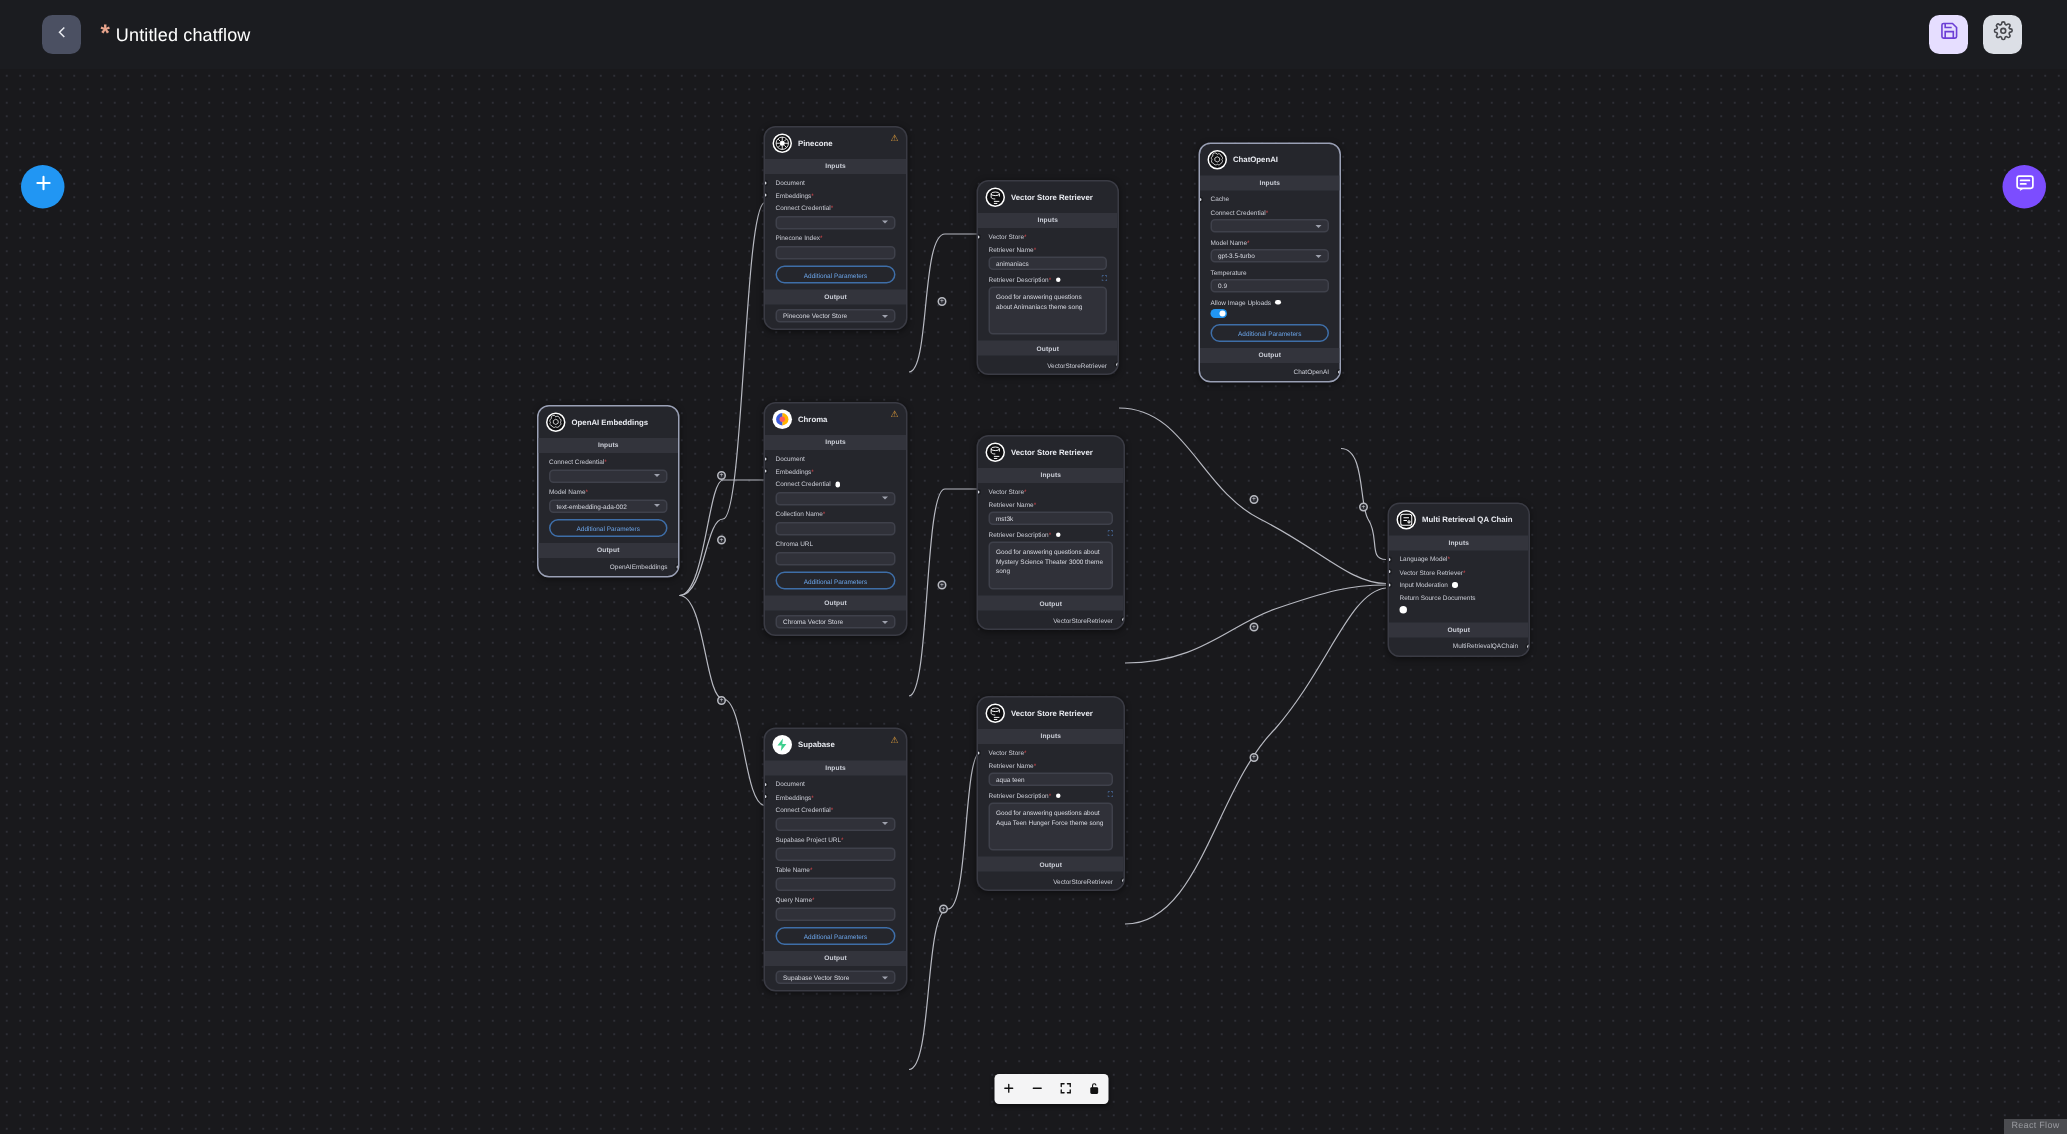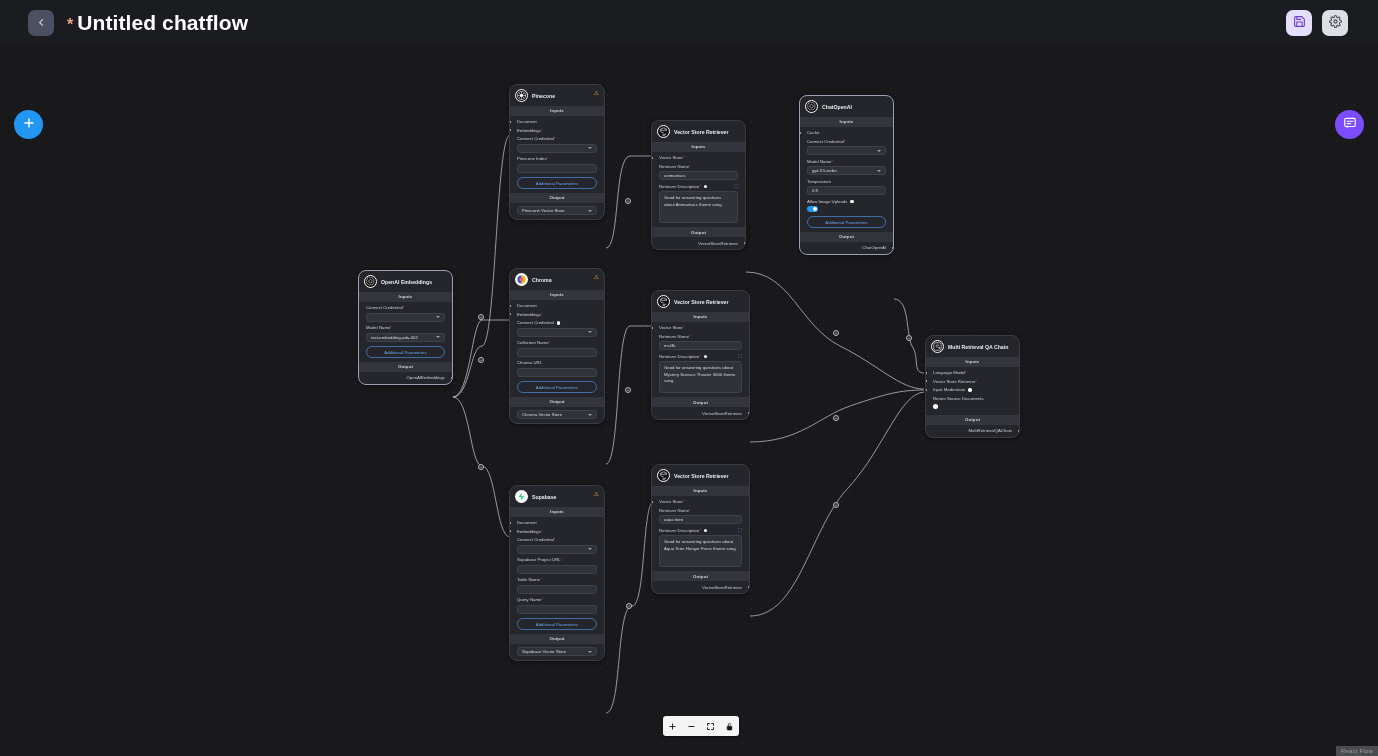--- a/index.html
+++ b/index.html
@@ -18,21 +18,21 @@
     display: flex; align-items: center; padding: 0 12px;
   }
   .back-btn {
     width: 26px; height: 26px; border-radius: 7px;
     background: #4b5062; display: flex; align-items: center; justify-content: center;
     margin-left: 16px; cursor: pointer;
   }
   .back-btn svg { width: 11px; height: 11px; stroke: #e7e9ee; fill: none; stroke-width: 2.2; }
   .title-wrap { margin-left: 13px; display: flex; align-items: baseline; }
   .title-star { color: #e8a48c; font-size: 16px; font-weight: 700; margin-right: 4px; }
-  .title-text { color: #fff; font-size: 21px; font-weight: 700; letter-spacing: .1px; }
+  .title-text { color: #fff; font-size: 12px; font-weight: 400; letter-spacing: .1px; }
   .header-right { margin-left: auto; display: flex; gap: 10px; margin-right: 18px; }
   .hbtn { width: 26px; height: 26px; border-radius: 7px; display: flex; align-items: center; justify-content: center; cursor: pointer; }
   .hbtn.save { background: #e6deff; }
   .hbtn.settings { background: #dcdfe6; }
   .hbtn svg { width: 13px; height: 13px; }
 
   
   .canvas {
     position: absolute; top: 46px; left: 0; width: 1378px; height: 710px;
     background-color: #19191c;

